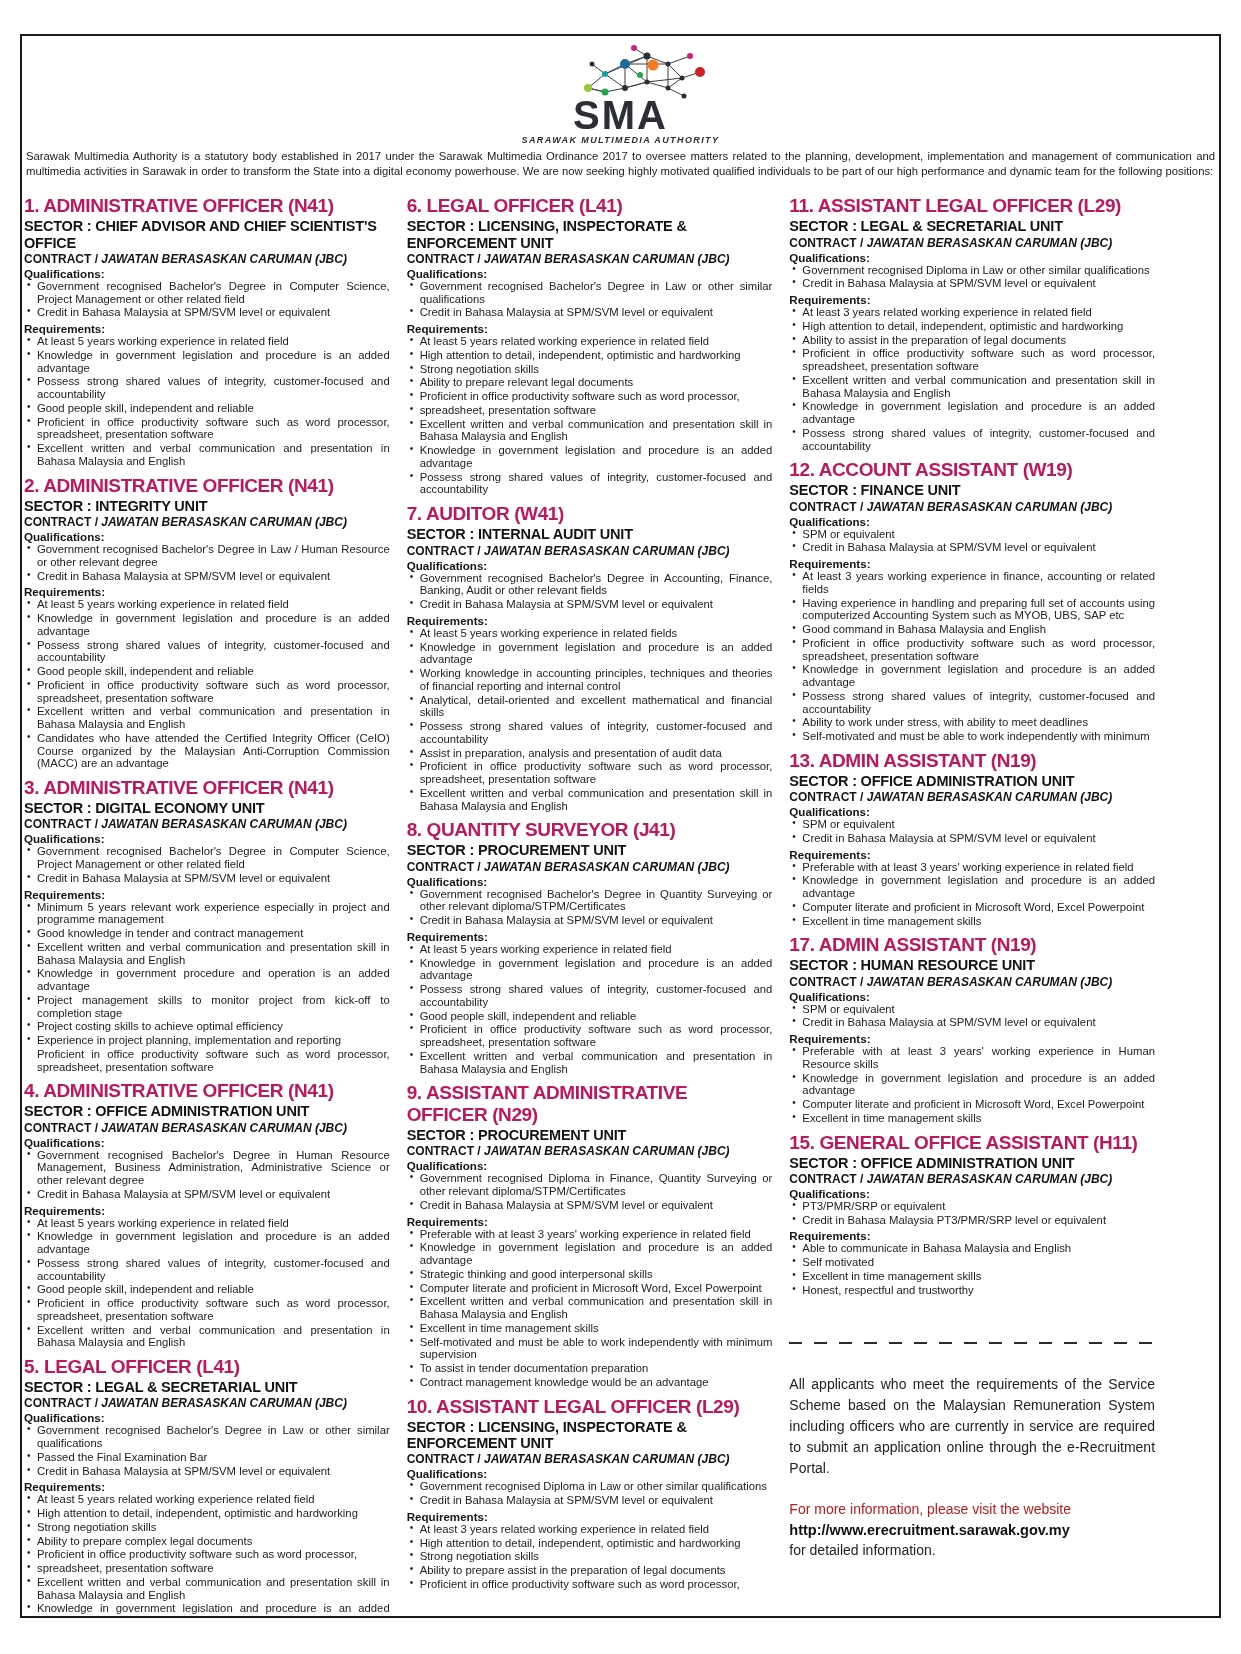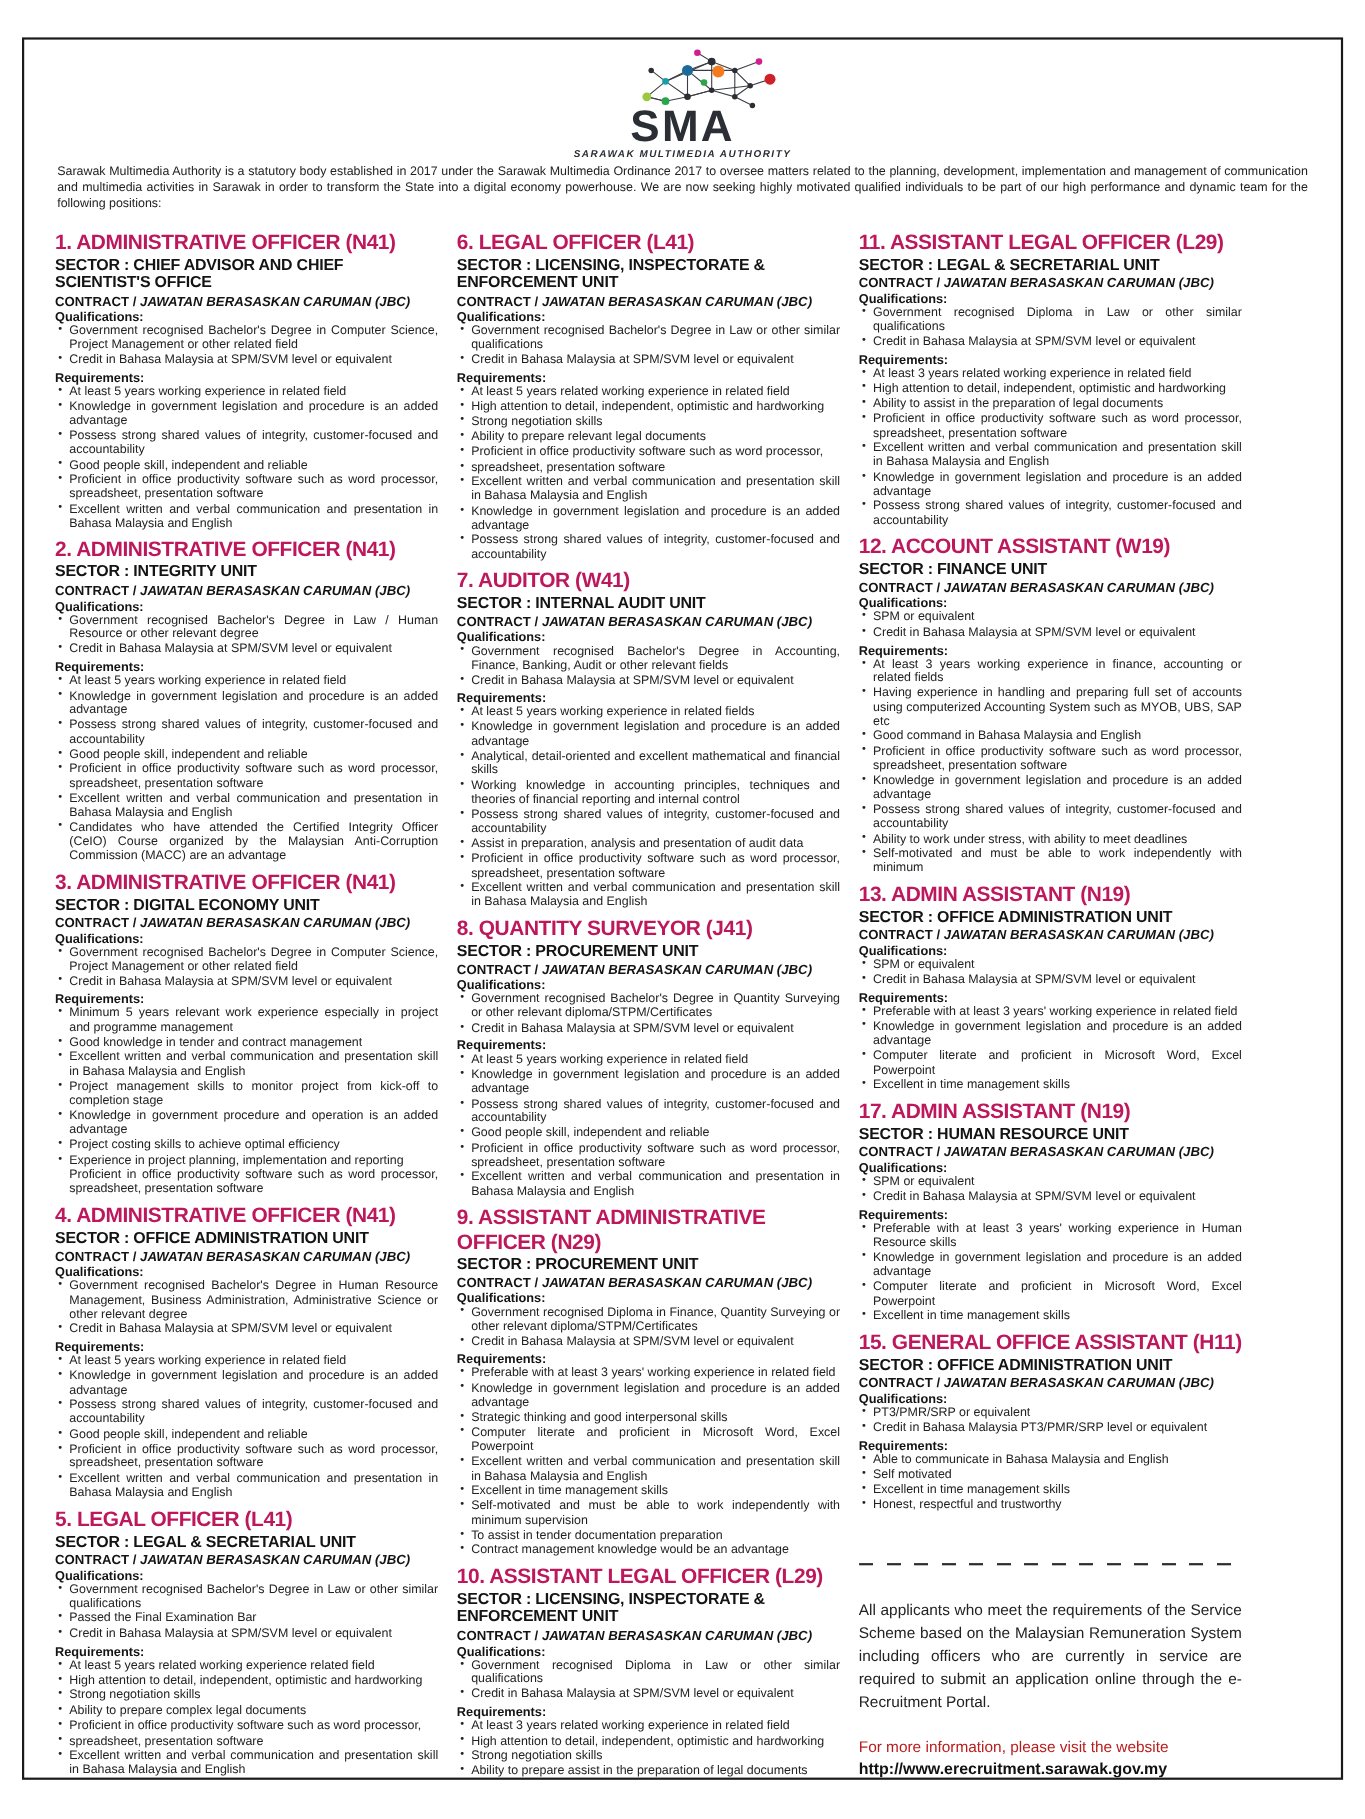--- a/index.html
+++ b/index.html
@@ -1,17 +1,17 @@
 <!DOCTYPE html>
 <html><head>
 <meta charset="utf-8">
 <style>
   html,body{margin:0;padding:0;background:#ffffff;}
   body{width:1241px;height:1654px;overflow:hidden;font-family:"Liberation Sans",sans-serif;color:#1d1d1f;}
-  .frame{box-sizing:border-box;margin:34px 20px 0;height:1584px;border:2px solid #1a1a1a;padding:6px 28px 8px;overflow:hidden;}
+  .frame{box-sizing:border-box;margin:34px 20px 0;height:1584px;border:2px solid #1a1a1a;padding:6px 2px 8px;overflow:hidden;}
   
   .logo-wrap{text-align:center;margin:2px 0 4px;}
   .logo-net{display:block;margin:0 auto -6px;transform:translateX(14px);}
   .logo-acronym{font-size:40px;font-weight:bold;letter-spacing:2px;color:#2b2e35;line-height:0.95;}
   .logo-sub{font-size:9px;font-weight:bold;font-style:italic;letter-spacing:1.4px;color:#2b2e35;margin-top:1px;}
   
   .intro{font-size:11.3px;line-height:1.3;text-align:justify;margin:4px 2px 10px;color:#222;}
   
   .cols{display:flex;gap:17px;padding-right:62px;}
   .col{flex:1;min-width:0;}
@@ -119,22 +119,22 @@
           <div class="list-label">Qualifications:</div>
           <ul class="items">
             <li class="item">Government recognised Bachelor's Degree in Computer Science, Project Management or other related field</li>
             <li class="item">Credit in Bahasa Malaysia at SPM/SVM level or equivalent</li>
           </ul>
           <div class="list-label">Requirements:</div>
           <ul class="items">
             <li class="item">Minimum 5 years relevant work experience especially in project and programme management</li>
             <li class="item">Good knowledge in tender and contract management</li>
             <li class="item">Excellent written and verbal communication and presentation skill in Bahasa Malaysia and English</li>
+            <li class="item">Knowledge in government procedure and operation is an added advantage</li>
             <li class="item">Project management skills to monitor project from kick-off to completion stage</li>
-            <li class="item">Knowledge in government procedure and operation is an added advantage</li>
             <li class="item">Project costing skills to achieve optimal efficiency</li>
             <li class="item">Experience in project planning, implementation and reporting</li>
             <li class="item nobullet">Proficient in office productivity software such as word processor, spreadsheet, presentation software</li>
           </ul>
         </section>
         <section class="job">
           <h2 class="job-title">4. ADMINISTRATIVE OFFICER (N41)</h2>
           <h3 class="job-sector">SECTOR : OFFICE ADMINISTRATION UNIT</h3>
           <div class="job-contract"><span>CONTRACT / </span><i>JAWATAN BERASASKAN CARUMAN (JBC)</i></div>
           <div class="list-label">Qualifications:</div>
@@ -204,22 +204,22 @@
           <div class="job-contract"><span>CONTRACT / </span><i>JAWATAN BERASASKAN CARUMAN (JBC)</i></div>
           <div class="list-label">Qualifications:</div>
           <ul class="items">
             <li class="item">Government recognised Bachelor's Degree in Accounting, Finance, Banking, Audit or other relevant fields</li>
             <li class="item">Credit in Bahasa Malaysia at SPM/SVM level or equivalent</li>
           </ul>
           <div class="list-label">Requirements:</div>
           <ul class="items">
             <li class="item">At least 5 years working experience in related fields</li>
             <li class="item">Knowledge in government legislation and procedure is an added advantage</li>
+            <li class="item">Working knowledge in accounting principles, techniques and theories of financial reporting and internal control</li>
             <li class="item">Analytical, detail-oriented and excellent mathematical and financial skills</li>
-            <li class="item">Working knowledge in accounting principles, techniques and theories of financial reporting and internal control</li>
             <li class="item">Possess strong shared values of integrity, customer-focused and accountability</li>
             <li class="item">Assist in preparation, analysis and presentation of audit data</li>
             <li class="item">Proficient in office productivity software such as word processor, spreadsheet, presentation software</li>
             <li class="item">Excellent written and verbal communication and presentation skill in Bahasa Malaysia and English</li>
           </ul>
         </section>
         <section class="job">
           <h2 class="job-title">8. QUANTITY SURVEYOR (J41)</h2>
           <h3 class="job-sector">SECTOR : PROCUREMENT UNIT</h3>
           <div class="job-contract"><span>CONTRACT / </span><i>JAWATAN BERASASKAN CARUMAN (JBC)</i></div>

